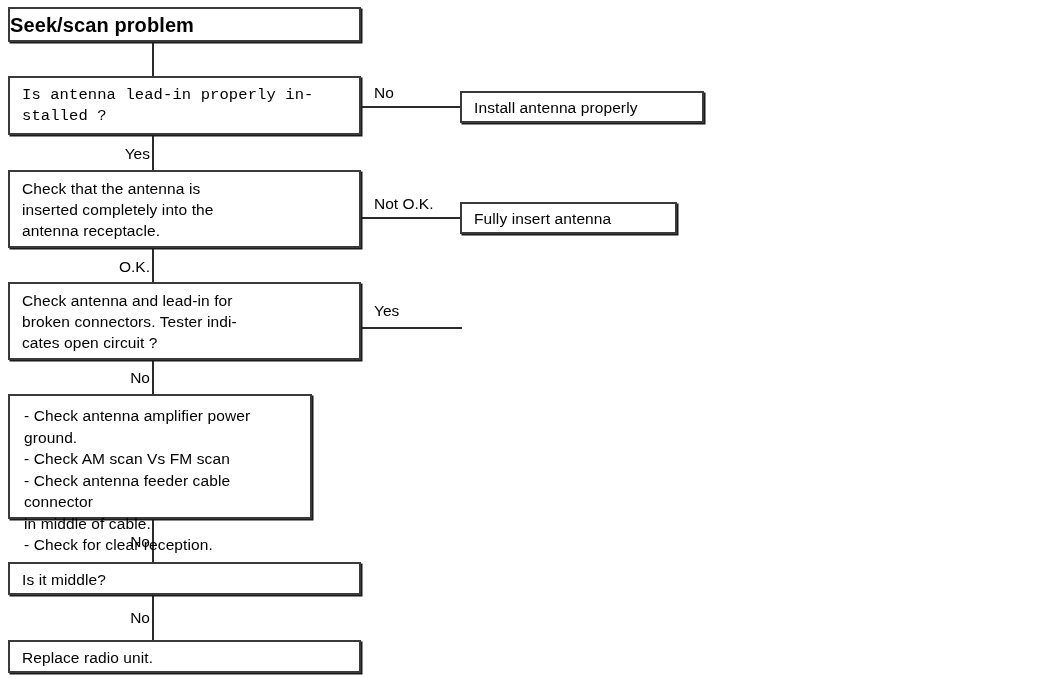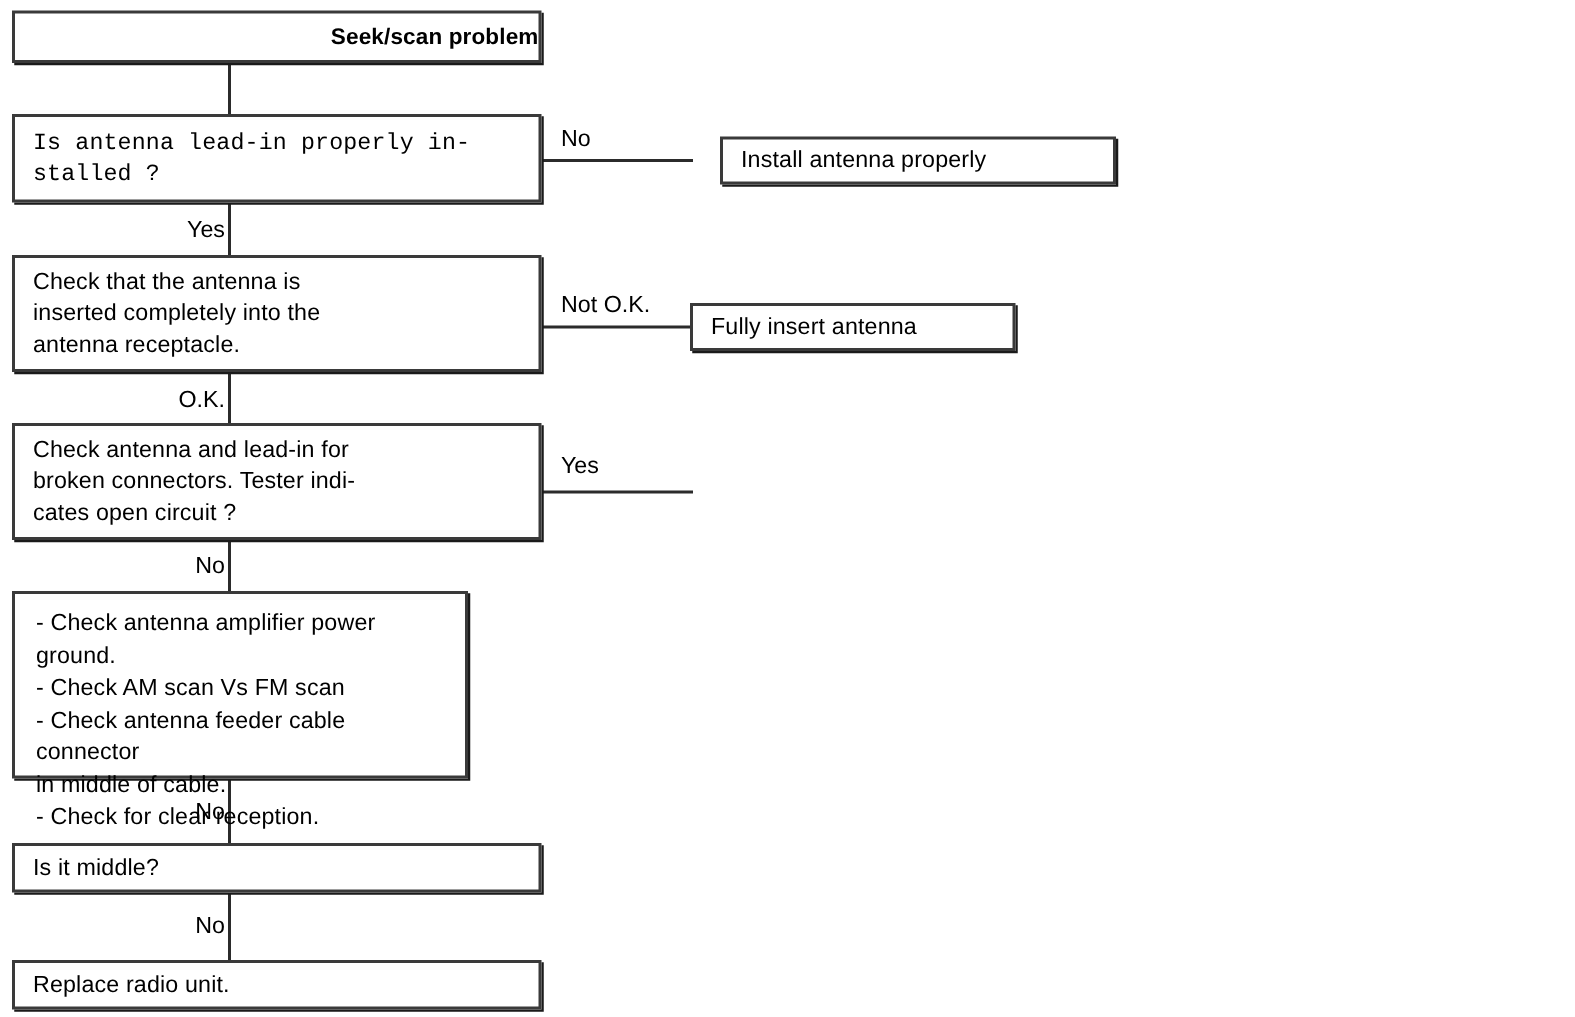--- a/index.html
+++ b/index.html
@@ -32,23 +32,23 @@
     top: 50%;
     transform: translateY(-50%);
     font-size: 15.5px;
     line-height: 21px;
     letter-spacing: 0.1px;
     white-space: pre-line;
   }
   .box.title .txt {
     left: 0;
     right: 0;
-    text-align: right;
+    text-align: left;
     font-weight: bold;
-    font-size: 15px;
+    font-size: 20px;
   }
   .box.list .txt {
     top: 9px;
     transform: none;
     left: 14px;
     right: 8px;
     line-height: 21.5px;
   }
   .vline {
     position: absolute;
@@ -105,21 +105,21 @@
 
   <div class="box title" style="left:8px; top:7px; width:353px; height:35px;">
     <div class="txt">Seek/scan problem</div>
   </div>
 
   <div class="box" style="left:8px; top:76px; width:353px; height:59px;font-family:Liberation Mono, monospace;">
     <div class="txt">Is antenna lead-in properly in-
 stalled ?</div>
   </div>
 
-  <div class="box" style="left:460px; top:91px; width:264px; height:32px;margin-left:20px;">
+  <div class="box" style="left:460px; top:91px; width:244px; height:32px;">
     <div class="txt">Install antenna properly</div>
   </div>
 
   <div class="box" style="left:8px; top:170px; width:353px; height:78px;">
     <div class="txt">Check that the antenna is
 inserted completely into the
 antenna receptacle.</div>
   </div>
 
   <div class="box" style="left:460px; top:202px; width:217px; height:32px;">

